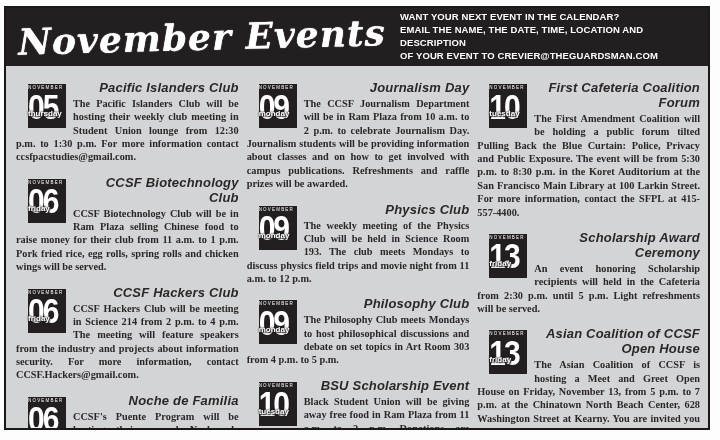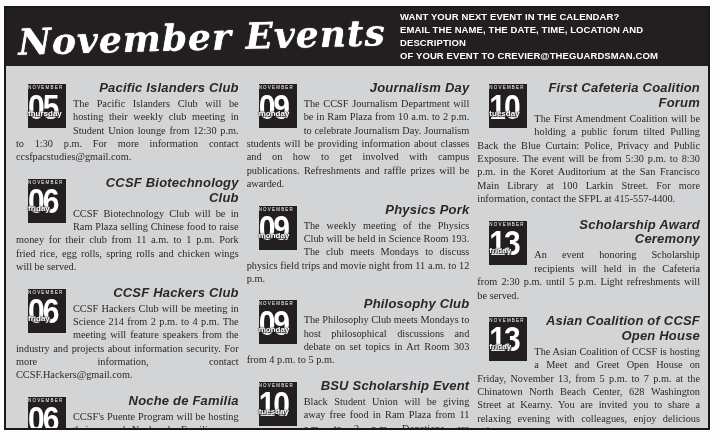--- a/index.html
+++ b/index.html
@@ -23,21 +23,21 @@
   .badge { float:left; width:38px; height:44px; background:#231f20; color:#fff;
            margin:3px 7px 1px 12px; text-align:left; position:relative; }
   .badge-month { display:block; font-size:4.5px; letter-spacing:1.2px; padding-top:2px; line-height:1; }
   .badge-num { display:block; font-size:30px; font-weight:bold; letter-spacing:-2px; line-height:0.95;
                transform:scaleY(1.18); transform-origin:top center; }
   .badge-day { position:absolute; left:0; right:0; bottom:10px; font-size:8px; font-weight:bold;
                color:#fff; text-shadow:0 0 2px #231f20, 0 0 2px #231f20, 1px 1px 1px #231f20; }
   .event-title { margin:0 0 1px 0; font-family:"Liberation Sans", sans-serif; font-style:italic;
                  font-weight:bold; font-size:13px; letter-spacing:0.2px; color:#2b2728; line-height:1.15;text-align:right; }
   .event-desc { margin:0; font-family:"Liberation Serif", serif; font-size:10.3px; line-height:1.3;
-                color:#2b2728; text-align:justify; }
+                color:#2b2728; text-align:justify;font-weight:bold; }
 </style>
 </head>
 <body>
 
 <div class="sheet">
   <div class="frame">
 
     <div class="masthead">
       <div class="script-title">November Events</div>
       <div class="cta">
@@ -104,21 +104,21 @@
           <h3 class="event-title">Journalism Day</h3>
           <p class="event-desc">The CCSF Journalism Department will be in Ram Plaza from 10 a.m. to 2 p.m. to celebrate Journalism Day. Journalism students will be providing information about classes and on how to get involved with campus publications. Refreshments and raffle prizes will be awarded.</p>
         </div>
 
         <div class="event">
           <div class="badge">
             <span class="badge-month">NOVEMBER</span>
             <span class="badge-num">09</span>
             <span class="badge-day">monday</span>
           </div>
-          <h3 class="event-title">Physics Pork</h3>
+          <h3 class="event-title">Physics Club</h3>
           <p class="event-desc">The weekly meeting of the Physics Club will be held in Science Room 193. The club meets Mondays to discuss physics field trips and movie night from 11 a.m. to 12 p.m.</p>
         </div>
 
         <div class="event">
           <div class="badge">
             <span class="badge-month">NOVEMBER</span>
             <span class="badge-num">09</span>
             <span class="badge-day">monday</span>
           </div>
           <h3 class="event-title">Philosophy Club</h3>

